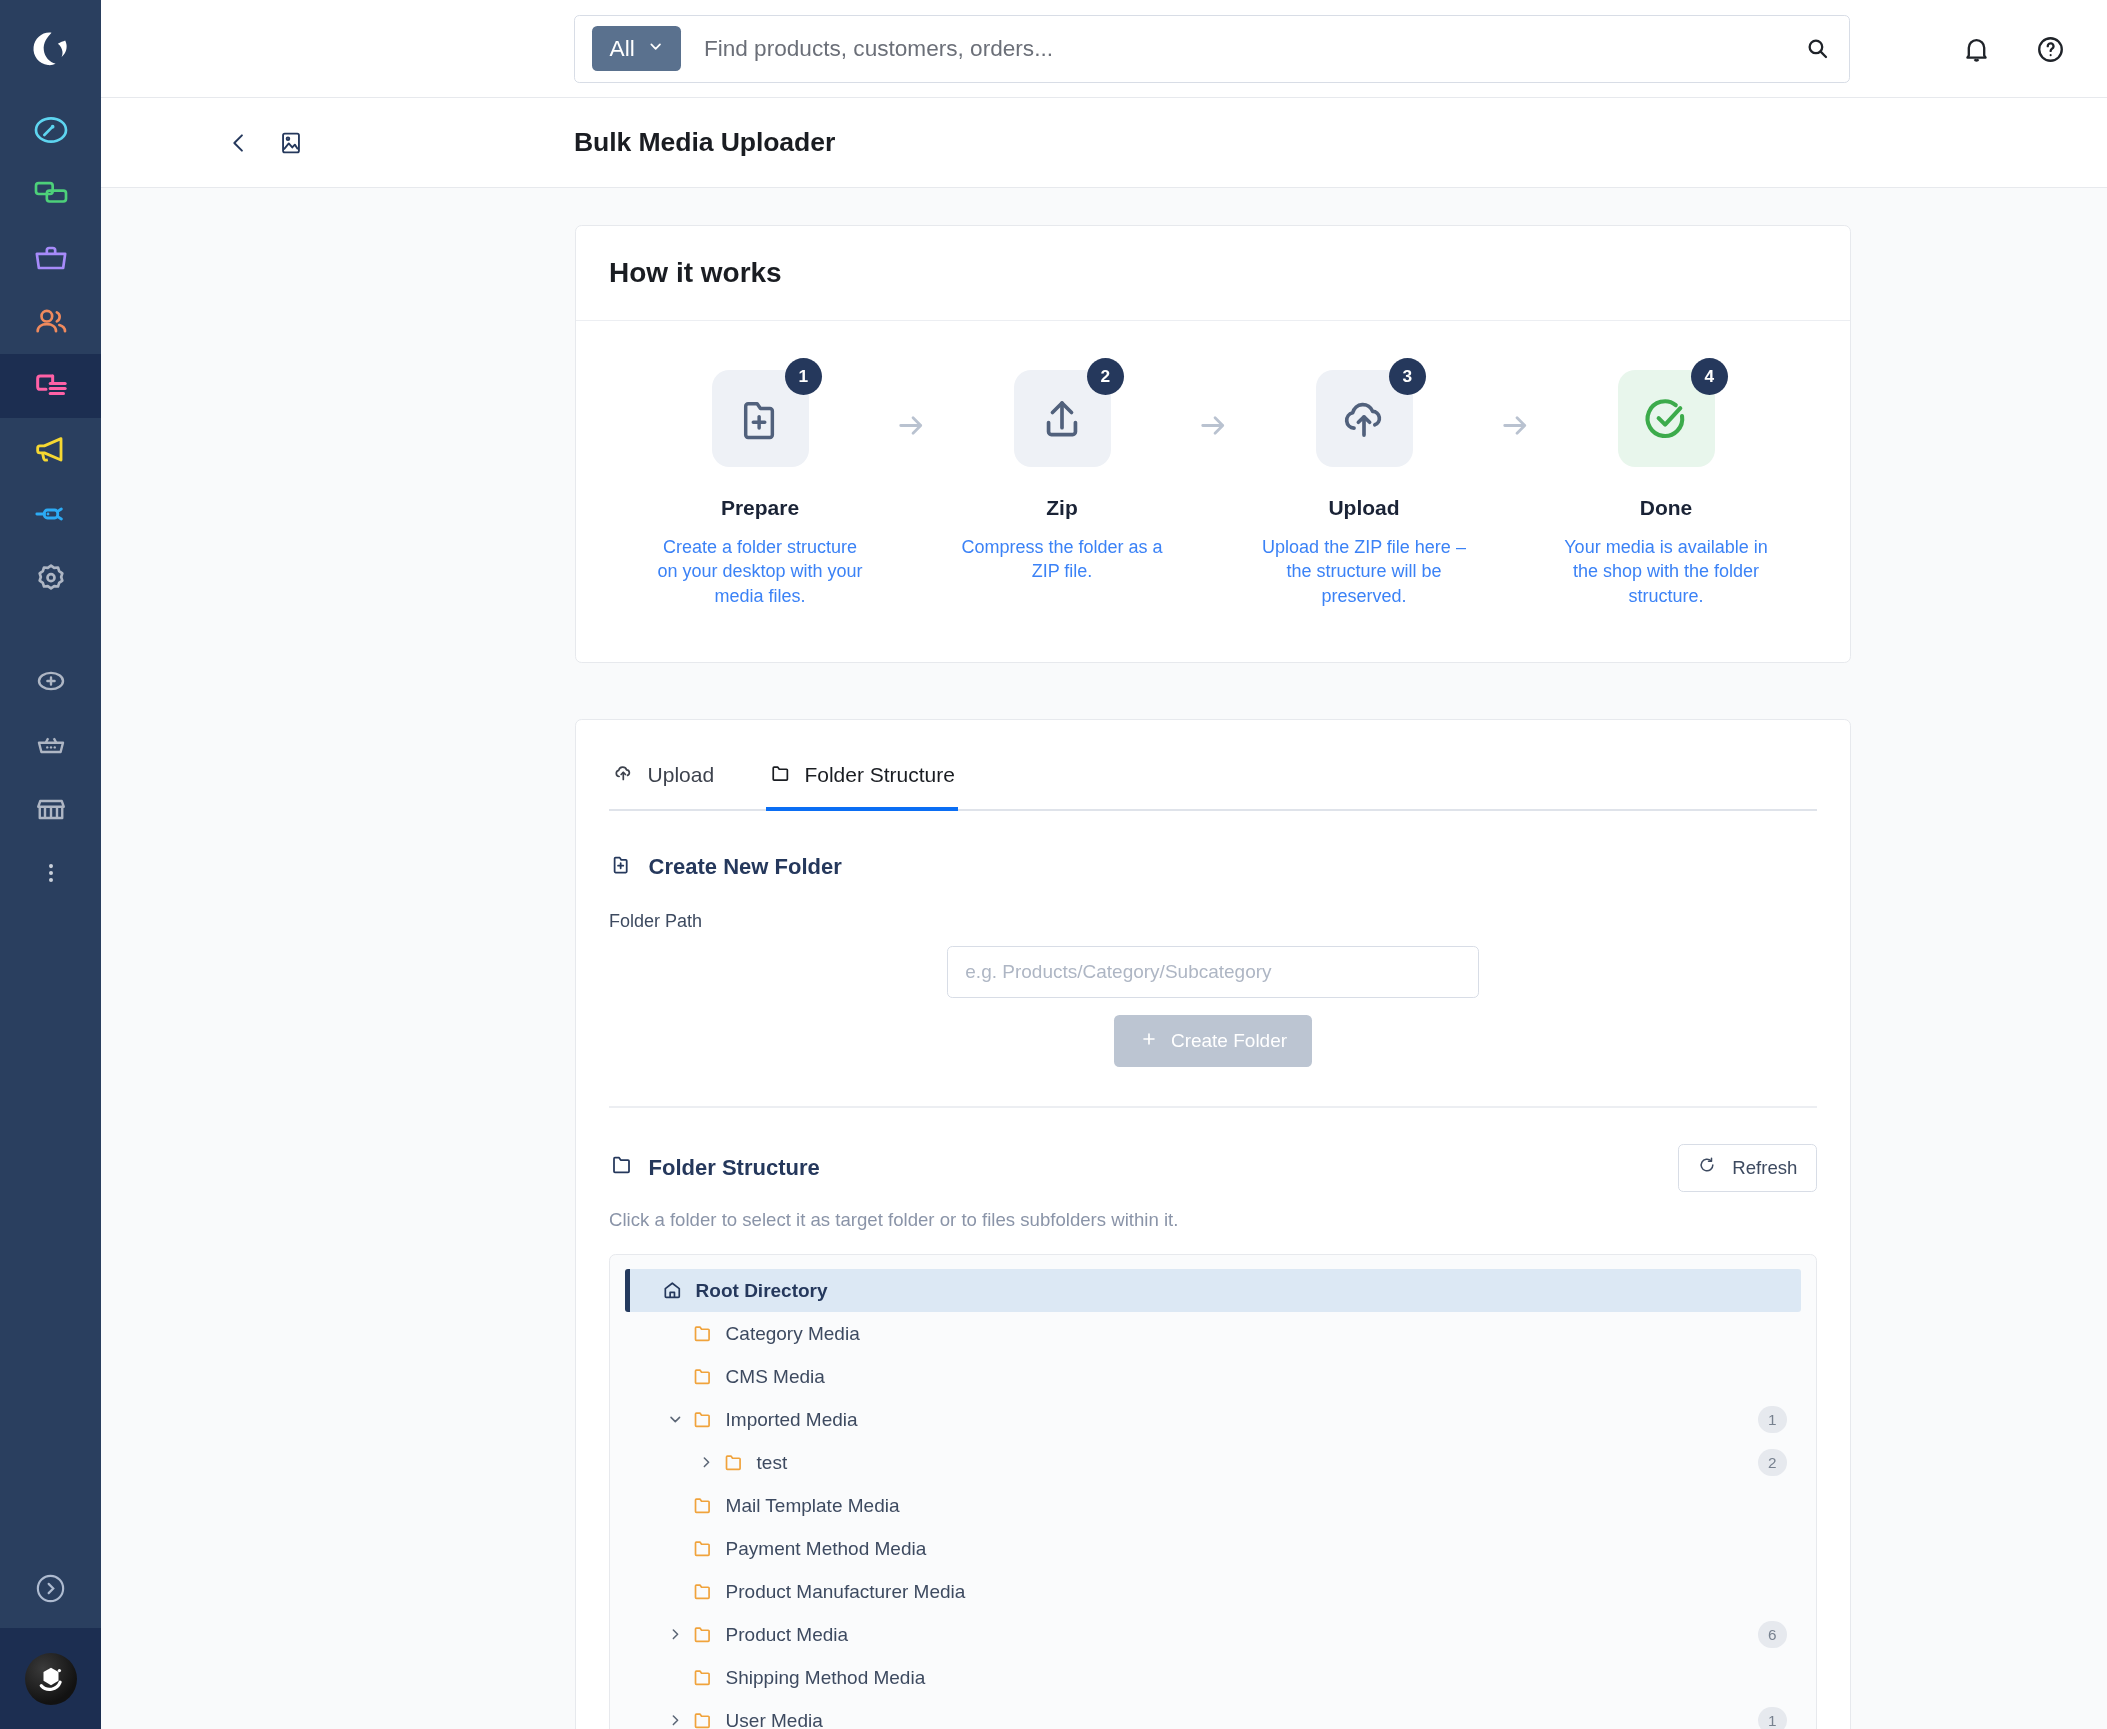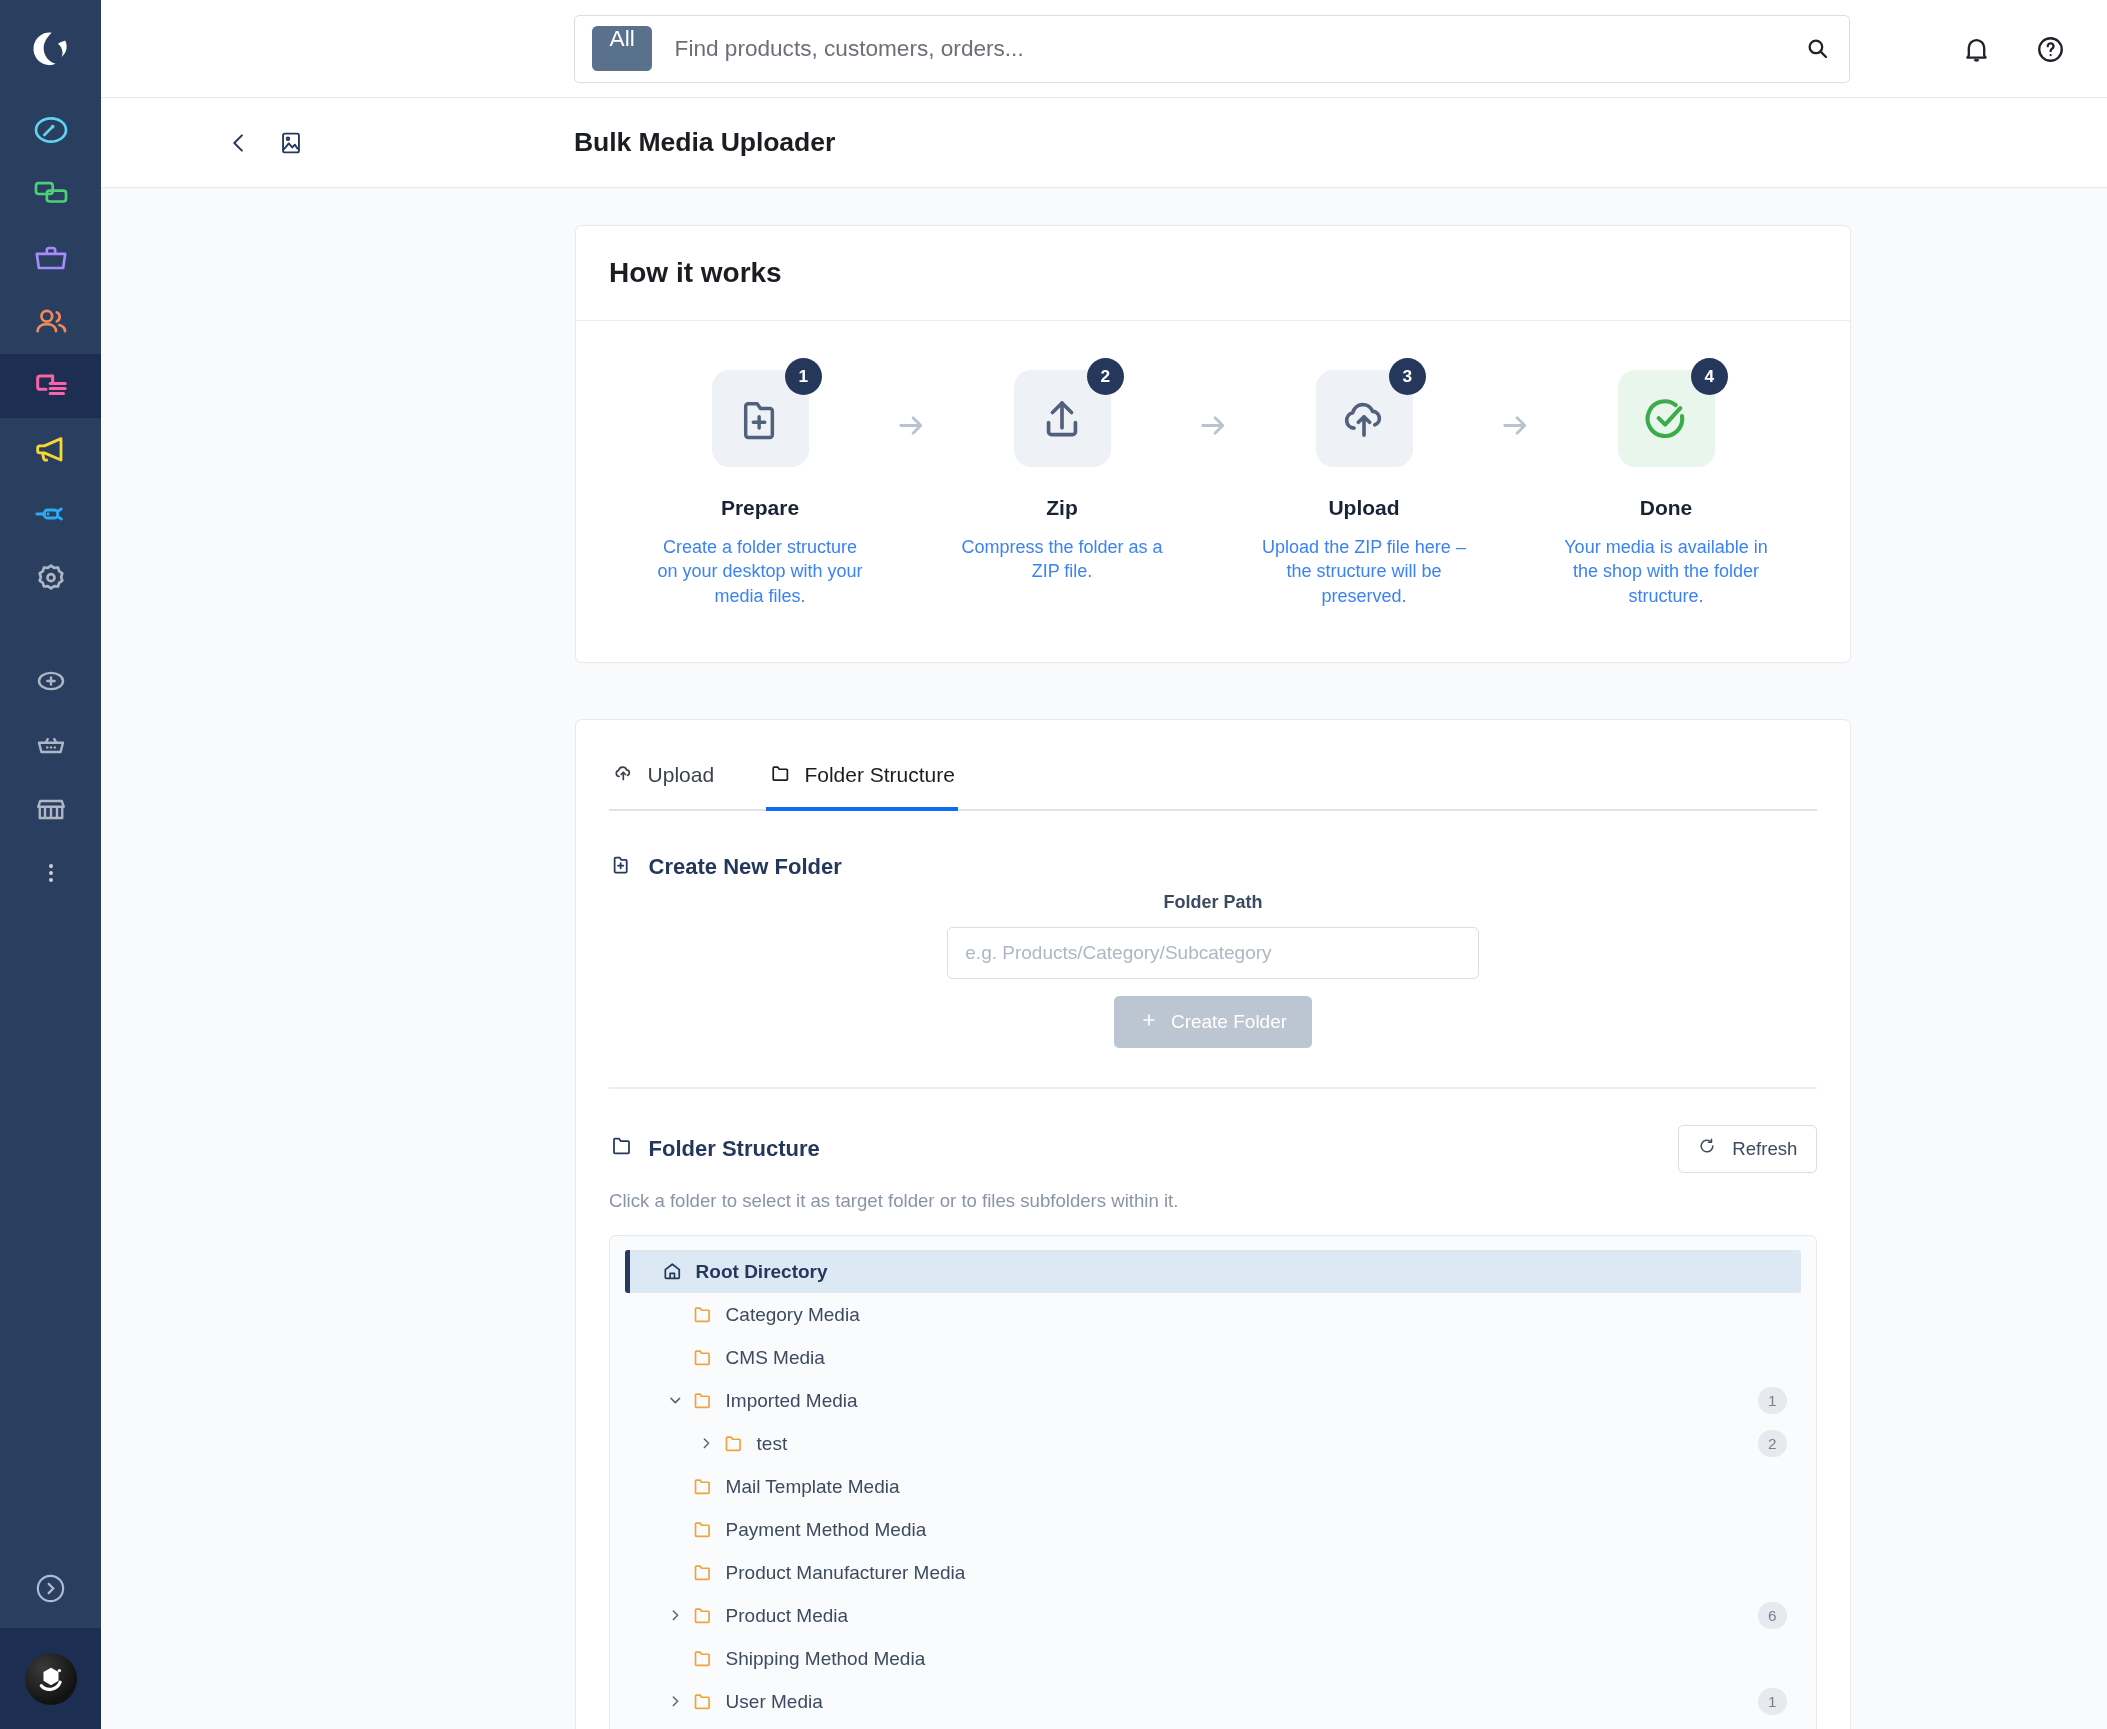--- a/index.html
+++ b/index.html
@@ -54,21 +54,21 @@
   .searchwrap {
     position: absolute; left: 473px; top: 14.6px;
     width: 1276px; height: 68px;
     border: 1.3px solid #d8dde6; border-radius: 5.3px; background:#fff;
     display: flex; align-items: center; padding: 0 17.3px;
   }
   .scope-btn {
     background: #5a718e; color: #fff; border: none; border-radius: 5.3px;
     height: 45px; padding: 0 17.3px;
     font-size: 22.6px; display: flex; align-items: center; gap: 12px;
-    cursor: pointer; font-family: "Liberation Sans", sans-serif; flex-direction: column;
+    cursor: pointer; font-family: "Liberation Sans", sans-serif;
   }
   .search-input {
     flex: 1; border: none; outline: none; background: transparent;
     font-size: 22.6px; color: #52555e; padding-left: 22.6px;
     font-family: "Liberation Sans", sans-serif;
   }
   .search-input::placeholder { color: #6b6f78; }
   .topbar-actions {
     position: absolute; right: 41px; top: 0; height: 98px;
     display: flex; align-items: center; gap: 41px;
@@ -140,21 +140,21 @@
     font-size: 21px; color: #3d424d; cursor: pointer;
     border-bottom: 4px solid transparent; margin-bottom: -2px;
   }
   .tab.active { border-bottom-color: #0b6ef4; color:#1a1d22; }
 
   .panel { padding: 41px 33px 0 33px; }
   .section-title {
     display:flex; align-items:center; gap: 14.6px;
     font-size: 22px; font-weight: bold; color: #25385c;
   }
-  .field-label { margin-top: 9px; font-size: 18px; font-weight: bold; color: #3d4a60; text-align: center; }
+  .field-label { margin-top: 28px; font-size: 18px; font-weight: normal; color: #3d4a60; }
   .field-row { margin-top: 14.6px; display: flex; align-items: center; gap: 17.3px; flex-direction: column; }
   .text-input {
     width: 532px; height: 52px;
     border: 1.3px solid #d8dde6; border-radius: 5.3px;
     padding: 0 17.3px; font-size: 19px; color: #3d424d;
     outline: none; background:#fff;
     font-family: "Liberation Sans", sans-serif;
   }
   .text-input::placeholder { color: #aeb6c4; }
   .btn-primary-disabled {

